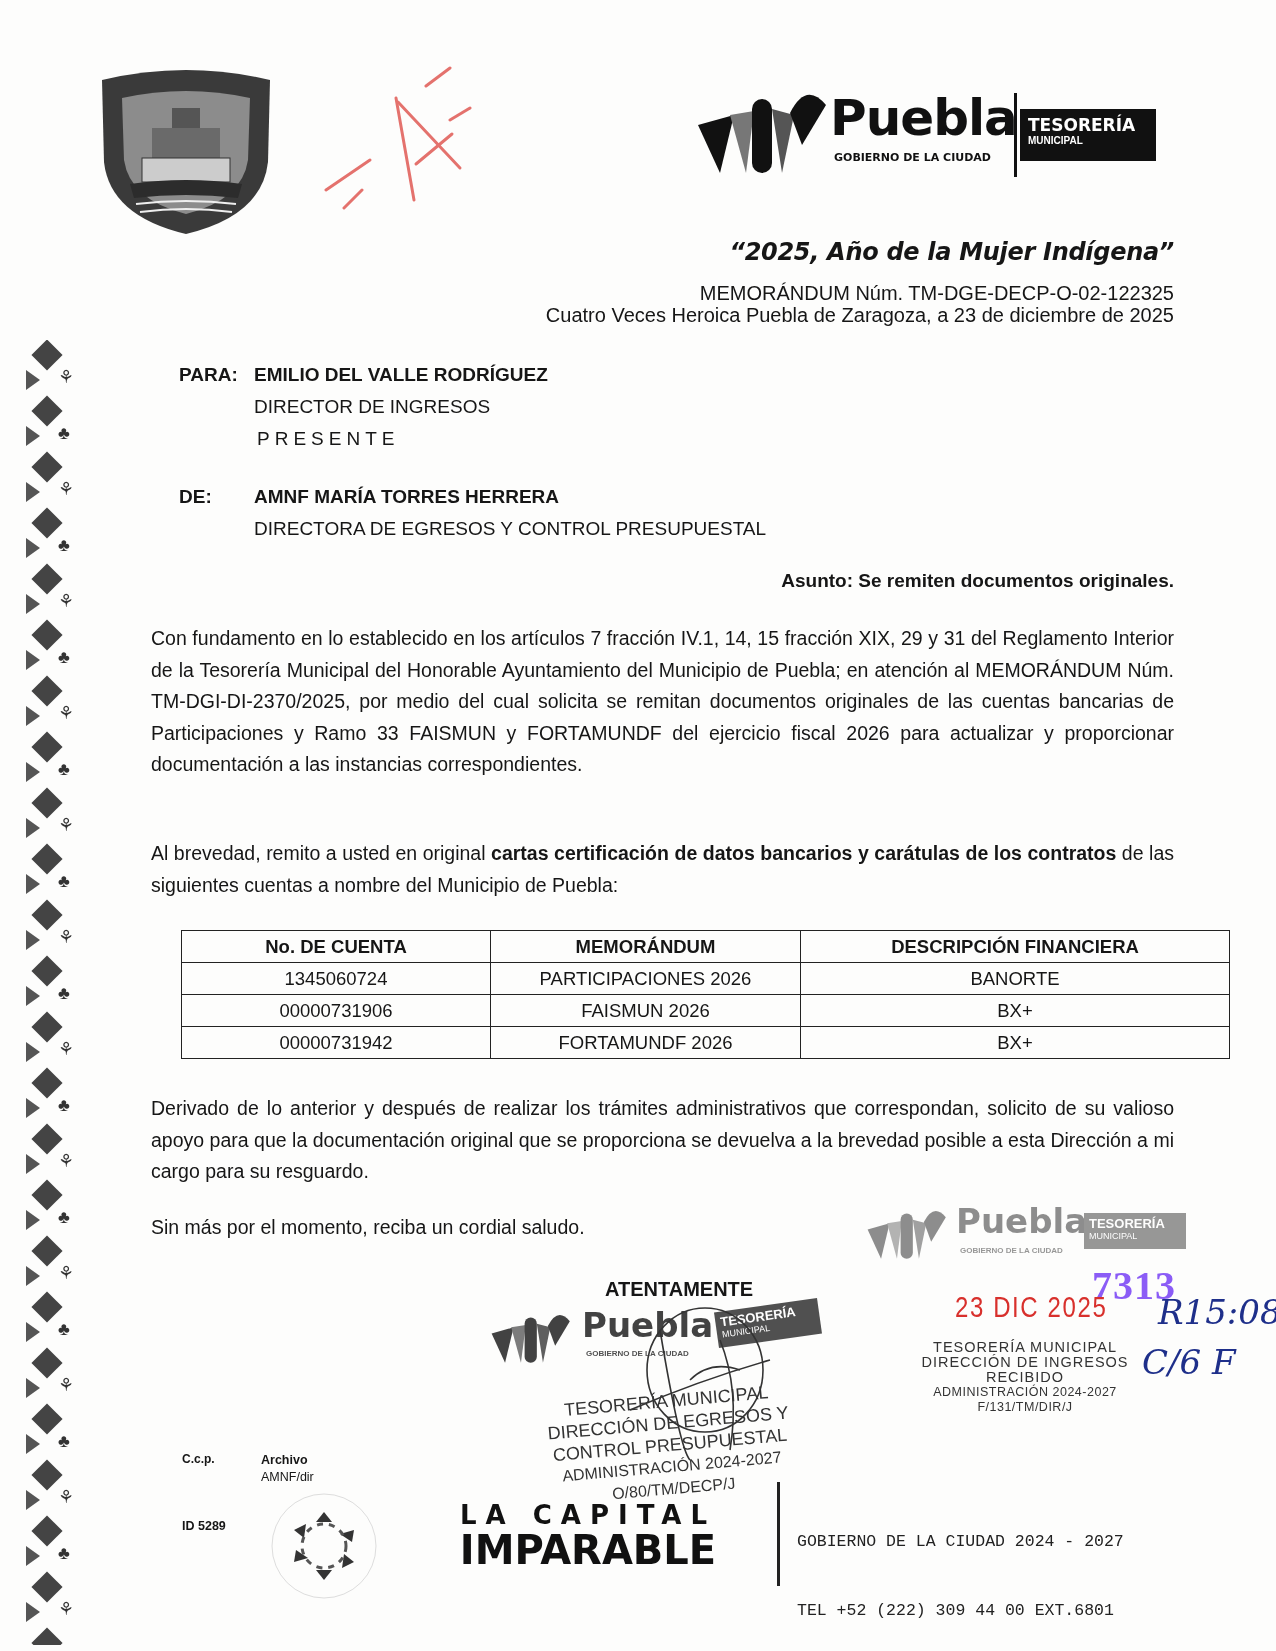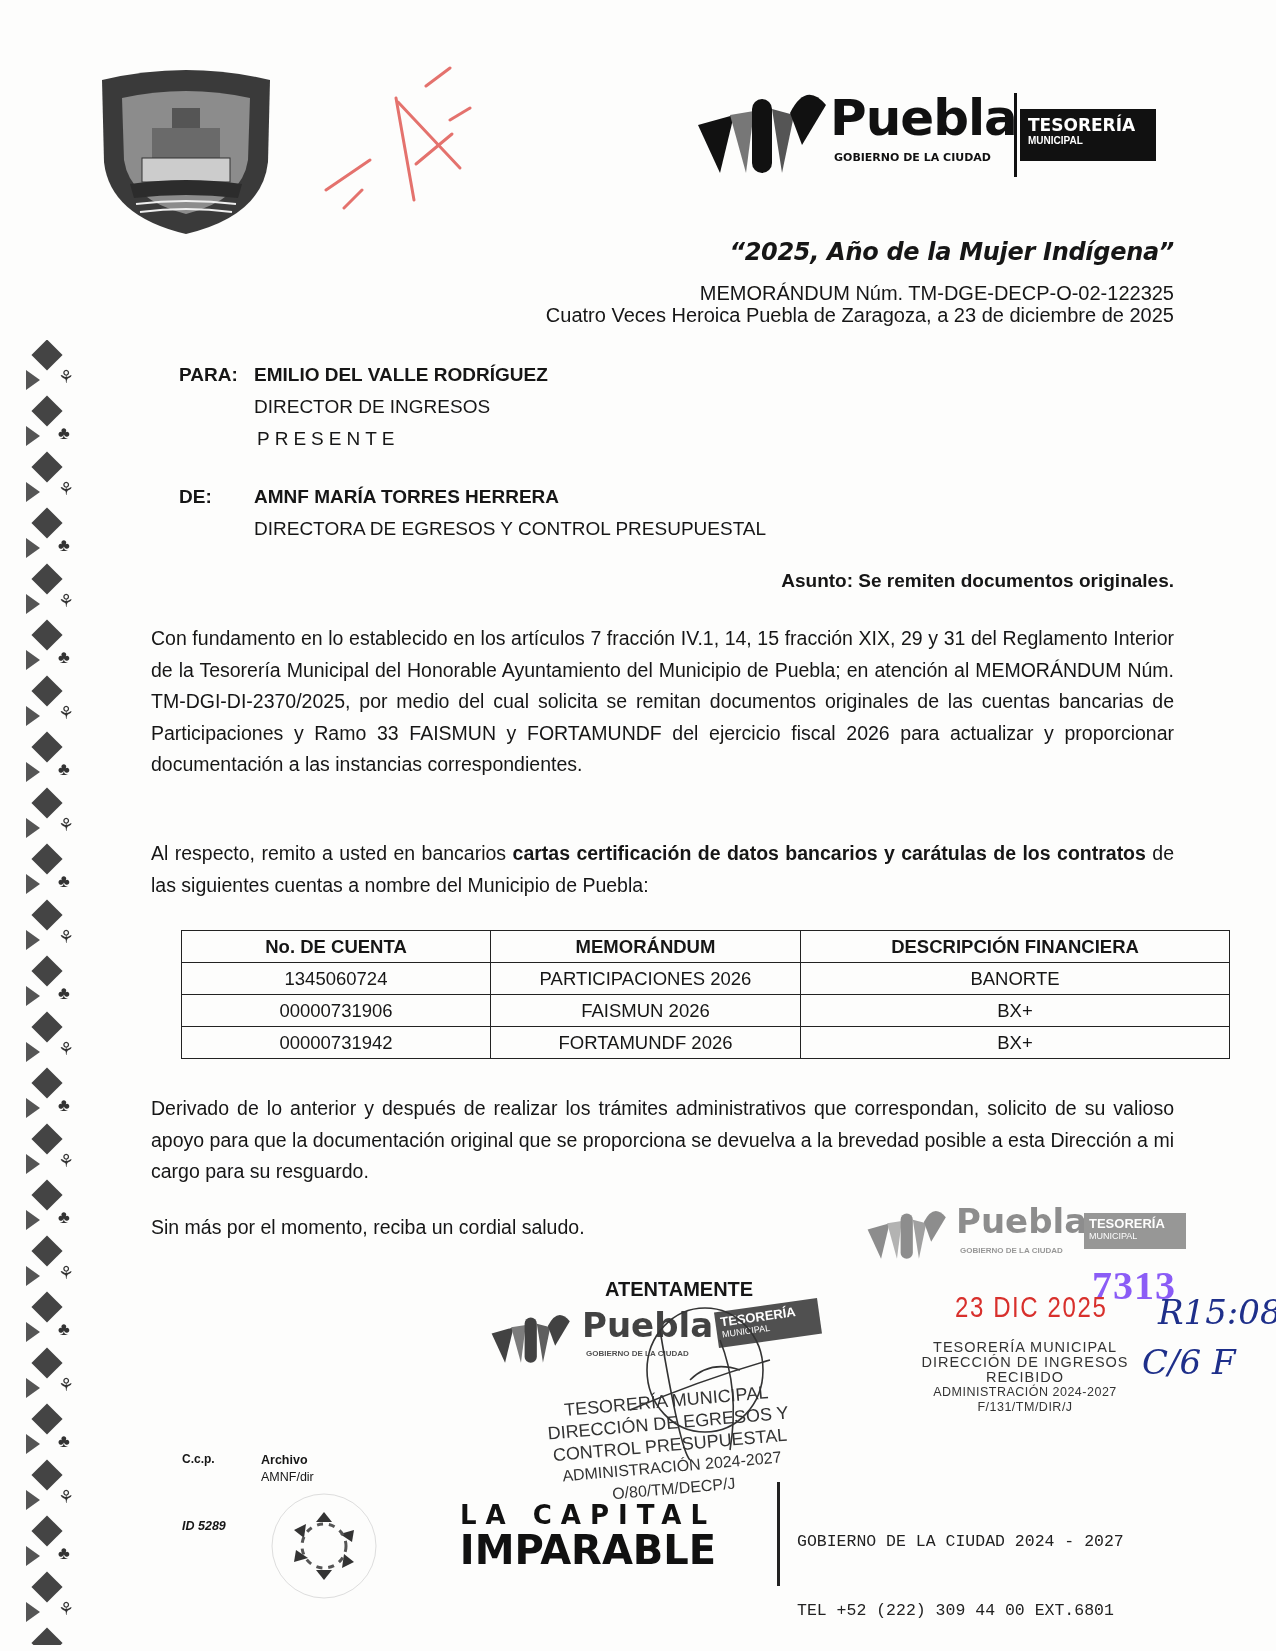--- a/index.html
+++ b/index.html
@@ -61,21 +61,21 @@
 
   .atentamente { left: 605px; top: 1278px; font-size: 20px; font-weight: bold; }
   .sig-logo { left: 482px; top: 1305px; width: 340px; height: 60px; opacity: .85; }
   .sig-stamp { left: 520px; top: 1390px; width: 300px; text-align: center; font-size: 18px; line-height: 22px; color: #333; transform: rotate(-5deg); }
   .sig-stamp .small { font-size: 16px; }
   .signature { left: 620px; top: 1300px; width: 160px; height: 170px; }
 
   .ccp-label { left: 182px; top: 1452px; font-size: 12px; font-weight: bold; }
   .ccp-items { left: 261px; top: 1452px; font-size: 12.5px; line-height: 17px; font-weight: bold; }
   .ccp-items .light { font-weight: normal; }
-  .id-label { left: 182px; top: 1519px; font-size: 12.5px; font-weight: bold; font-style: italic; }
+  .id-label { left: 182px; top: 1519px; font-size: 12.5px; font-weight: bold; }
   .seal { left: 268px; top: 1490px; width: 112px; height: 112px; }
 
   .capital { left: 428px; top: 1500px; width: 320px; }
   .capital .l1 { font-family: "DejaVu Sans", sans-serif; font-weight: bold; font-size: 26px; letter-spacing: 9px; color: #111; text-align: center; }
   .capital .l2 { font-family: "DejaVu Sans", sans-serif; font-weight: bold; font-size: 40px; color: #111; text-align: center; line-height: 40px; letter-spacing: 0px; }
   .footer-rule { left: 777px; top: 1482px; width: 3px; height: 104px; background: #222; }
   .footer-addr { left: 797px; top: 1484px; font-family: "Liberation Mono", monospace; font-size: 16.5px; line-height: 23px; color: #222; white-space: pre; }
 </style>
 </head>
 <body>
@@ -251,21 +251,21 @@
 <div class="abs addr-line spaced" style="left:257px; top:428px;">PRESENTE</div>
 
 <div class="abs addr-label" style="left:179px; top:486px;">DE:</div>
 <div class="abs addr-label" style="left:254px; top:486px;">AMNF MARÍA TORRES HERRERA</div>
 <div class="abs addr-line" style="left:254px; top:518px;">DIRECTORA DE EGRESOS Y CONTROL PRESUPUESTAL</div>
 
 <div class="abs asunto">Asunto: Se remiten documentos originales.</div>
 
 <p class="abs para" style="top:623px;">Con fundamento en lo establecido en los artículos 7 fracción IV.1, 14, 15 fracción XIX, 29 y 31 del Reglamento Interior de la Tesorería Municipal del Honorable Ayuntamiento del Municipio de Puebla; en atención al MEMORÁNDUM Núm. TM-DGI-DI-2370/2025, por medio del cual solicita se remitan documentos originales de las cuentas bancarias de Participaciones y Ramo 33 FAISMUN y FORTAMUNDF del ejercicio fiscal 2026 para actualizar y proporcionar documentación a las instancias correspondientes.</p>
 
-<p class="abs para" style="top:838px;"><span>Al respecto, remito a usted en bancarios </span><b>cartas certificación de datos bancarios y carátulas de los contratos</b><span> de las siguientes cuentas a nombre del Municipio de Puebla:</span></p>
+<p class="abs para" style="top:838px;"><span>Al brevedad, remito a usted en original </span><b>cartas certificación de datos bancarios y carátulas de los contratos</b><span> de las siguientes cuentas a nombre del Municipio de Puebla:</span></p>
 
 <table class="accounts">
   <thead>
     <tr>
       <th style="width:309px;">No. DE CUENTA</th>
       <th style="width:310px;">MEMORÁNDUM</th>
       <th>DESCRIPCIÓN FINANCIERA</th>
     </tr>
   </thead>
   <tbody>

